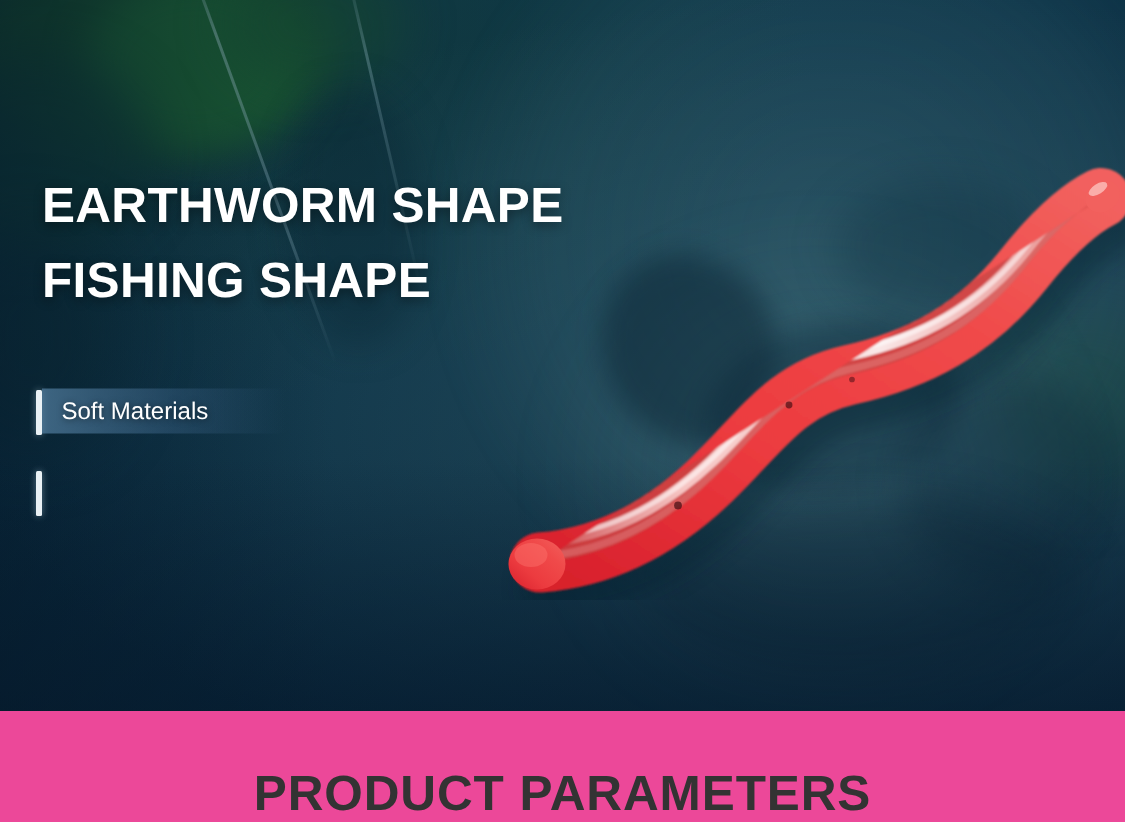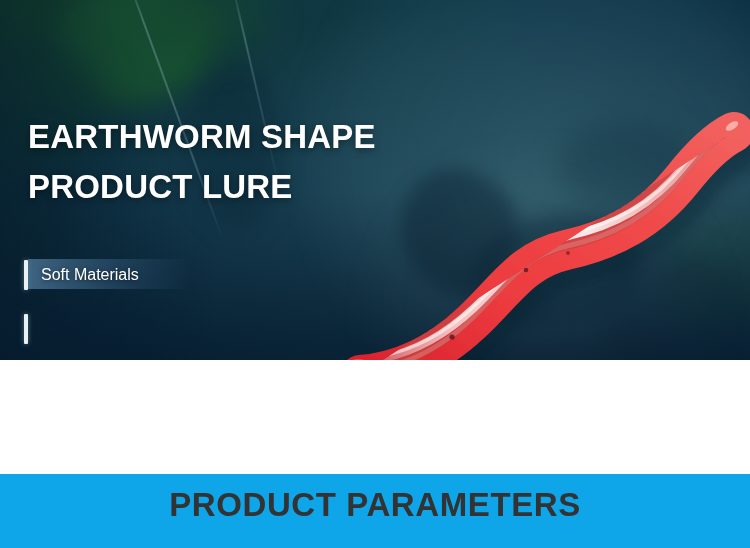--- a/index.html
+++ b/index.html
@@ -6,21 +6,21 @@
   body{
     width:750px;height:548px;overflow:hidden;
     background:#ffffff;
     font-family:"Liberation Sans", sans-serif;
     -webkit-font-smoothing:antialiased;
   }
   .page{position:relative;width:750px;height:548px;}
 
   
   .hero{
-    position:absolute;left:0;top:0;width:750px;height:360px;
+    position:absolute;left:0;top:0;width:750px;height:474px;
     overflow:hidden;
     background:
       radial-gradient(130% 95% at 78% 58%, rgba(56,104,116,.55) 0%, rgba(24,62,82,0) 62%),
       radial-gradient(90% 80% at 18% 8%, rgba(20,58,56,.75) 0%, rgba(12,40,58,0) 60%),
       linear-gradient(160deg,#0d3b4b 0%,#0c3246 34%,#0a2a3f 62%,#07223a 100%);
   }
   
   .veg{position:absolute;border-radius:50%;filter:blur(16px);pointer-events:none;}
   .veg-a{left:-30px;top:-46px;width:250px;height:150px;background:rgba(22,74,45,.85);}
   .veg-b{left:56px;top:-18px;width:150px;height:120px;background:rgba(28,92,52,.80);filter:blur(13px);}
@@ -86,22 +86,22 @@
     position:relative;margin-left:13px;color:#ffffff;font-size:16px;line-height:32px;
     white-space:nowrap;text-shadow:0 1px 4px rgba(0,0,0,.55);
   }
 
   
   .lure{position:absolute;left:330px;top:100px;width:420px;height:300px;pointer-events:none;}
   .lure svg{display:block;}
 
   
   .params{
-    position:absolute;left:0;top:474px;width:750px;height:74px;background:#0ea5e9;
-    display:flex;align-items:flex-start;justify-content:center;
+    position:absolute;left:0;top:474px;width:750px;height:74px;background:#ec4899;
+    display:flex;align-items:flex-end;justify-content:center;
   }
   .params-title{
     color:#333333;font-size:33px;font-weight:bold;letter-spacing:.6px;white-space:nowrap;
     margin-top:12px;
   }
   .ghost{
     position:absolute;left:0;top:476px;width:300px;height:22px;
     color:#fbfbfb;font-size:17px;font-weight:bold;letter-spacing:1px;
     overflow:hidden;white-space:nowrap;user-select:none;
   }
@@ -201,21 +201,21 @@
         <ellipse cx="28" cy="276" rx="19" ry="17" fill="url(#bodyGrad)"></ellipse>
         <ellipse cx="24" cy="270" rx="11" ry="8" fill="#ff7a74" opacity=".40"></ellipse>
 
         <ellipse cx="405" cy="31" rx="12" ry="10" fill="#f2615e" transform="rotate(-32 405 31)"></ellipse>
         <ellipse cx="402" cy="26" rx="7" ry="3.4" fill="#ffe0dc" opacity=".60" transform="rotate(-32 402 26)"></ellipse>
       </svg>
     </div>
 
     <div class="headline">
       <div class="hl">EARTHWORM SHAPE</div>
-      <div class="hl">PRODUCT LURE</div>
+      <div class="hl">FISHING SHAPE</div>
     </div>
 
     <div class="features">
       <div class="feature">
         <div class="band"></div>
         <div class="bar"></div>
         <div class="flabel">Soft Materials</div>
       </div>
       <div class="feature no-band">
 

